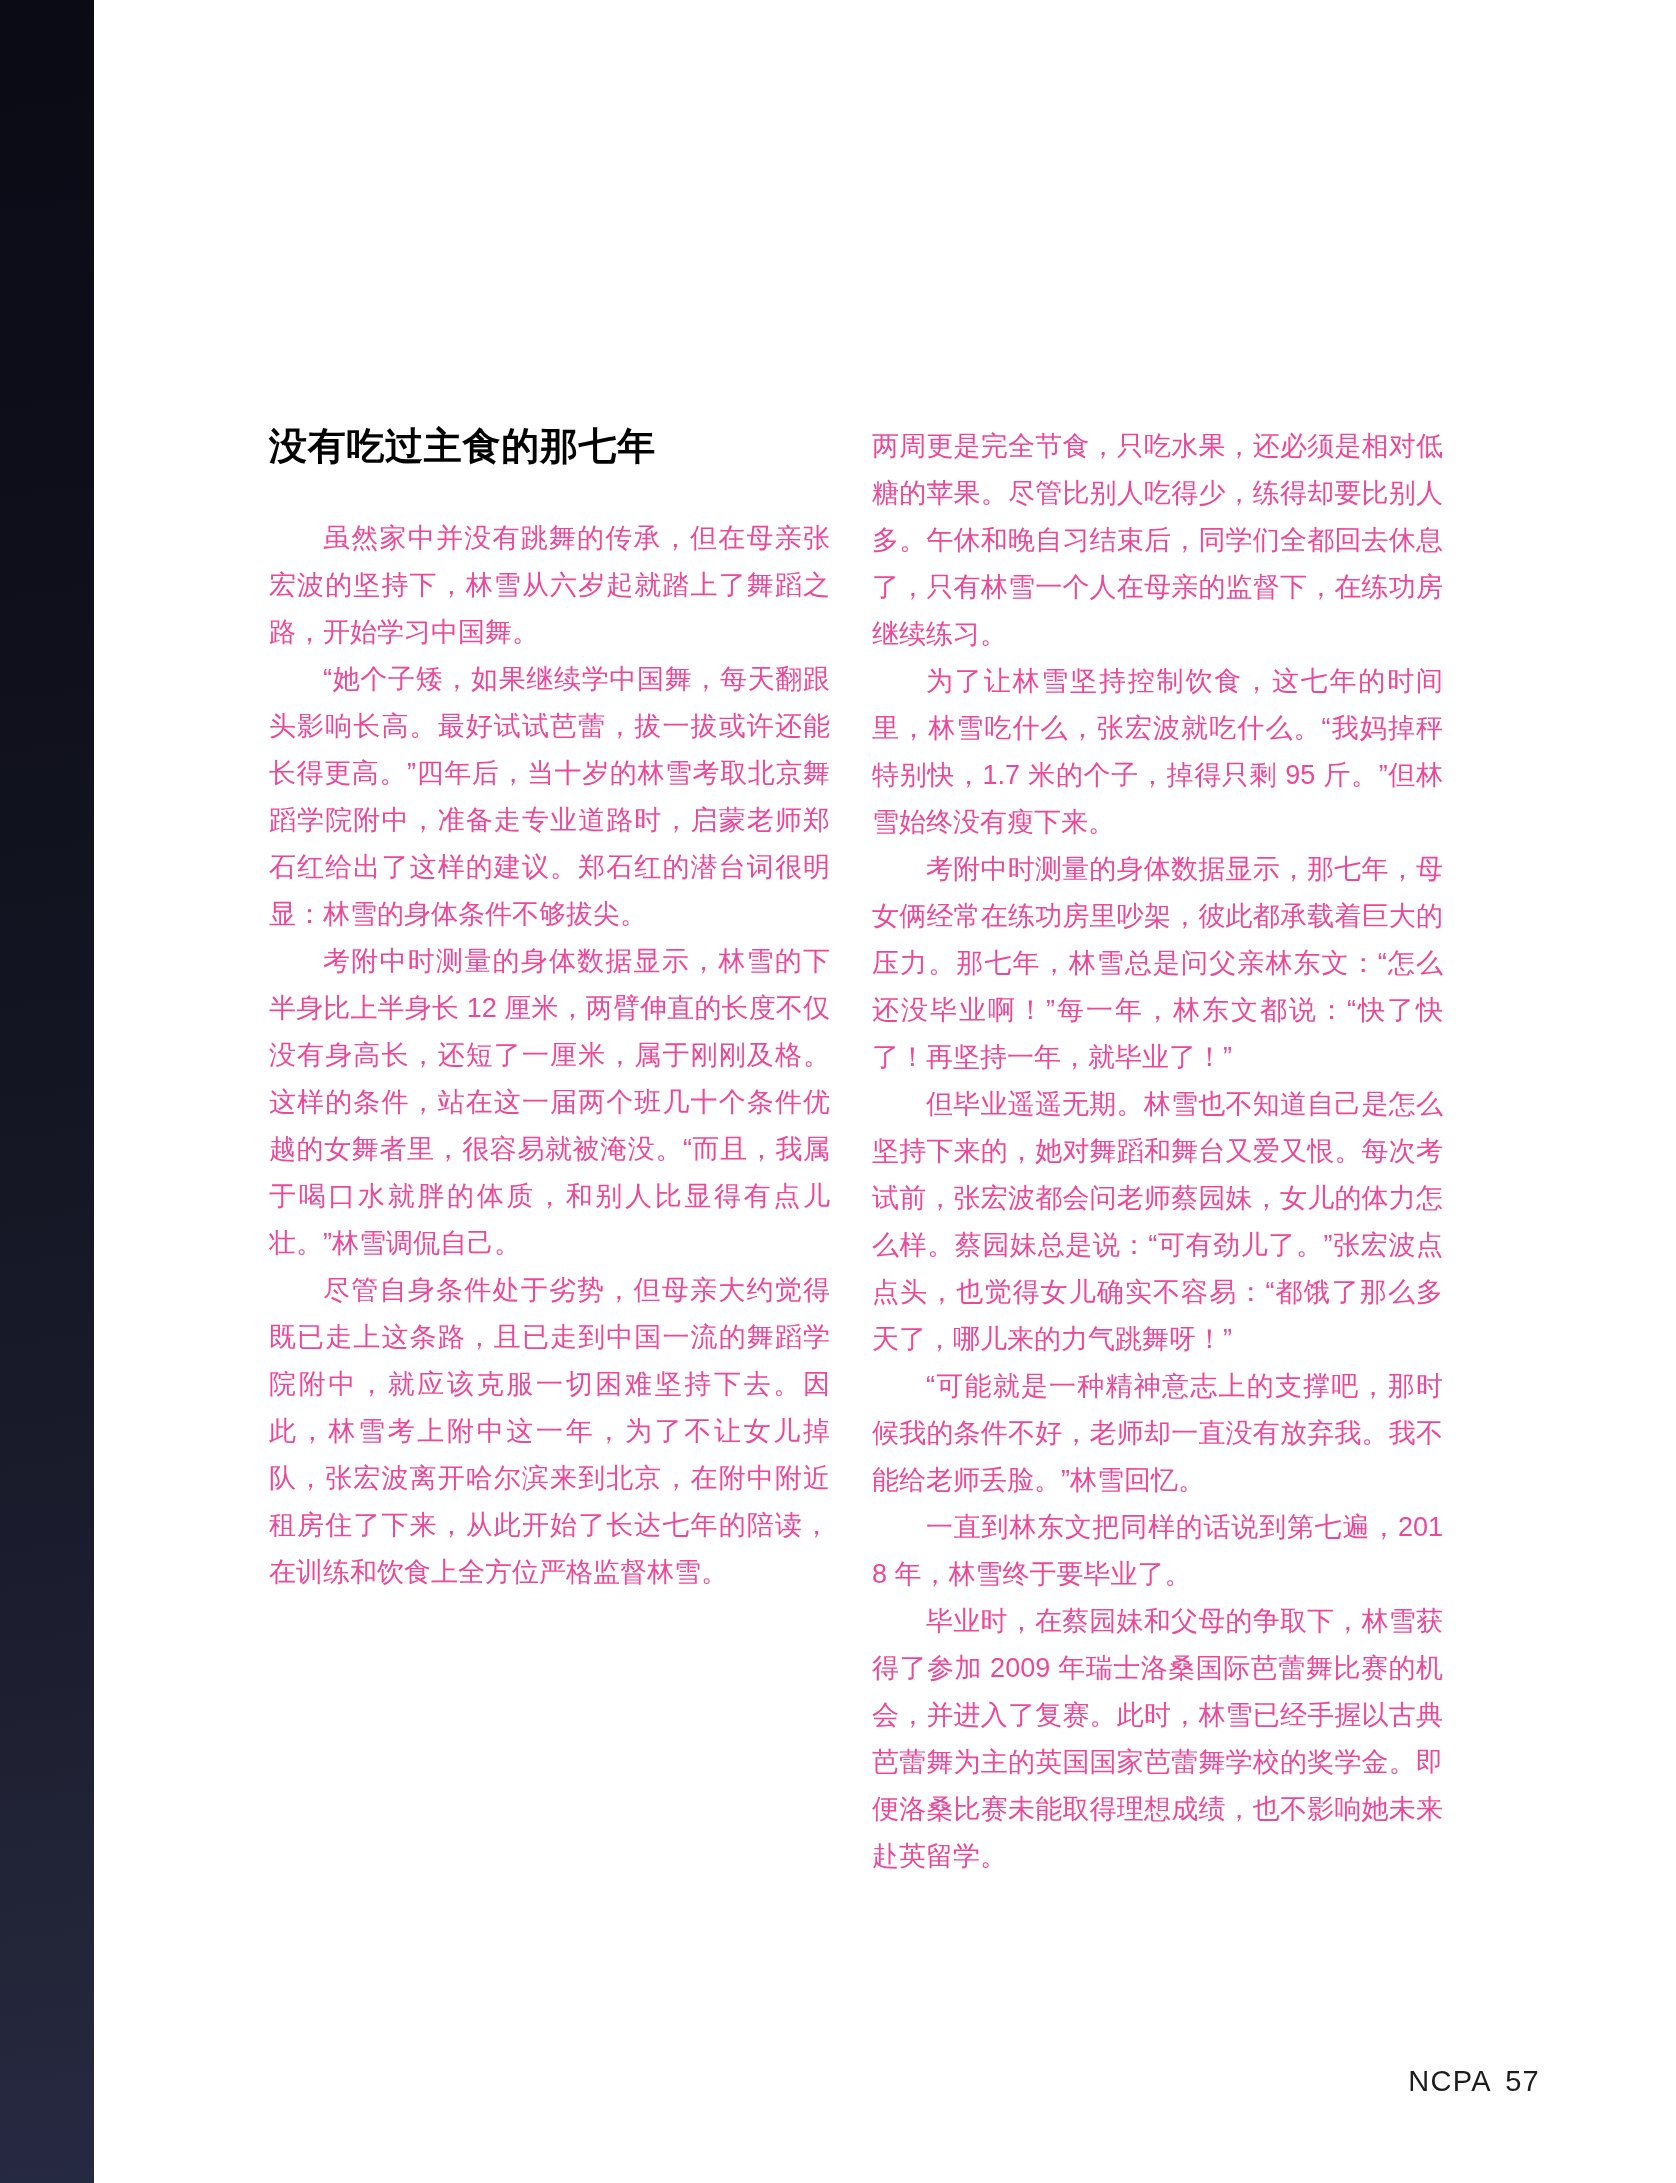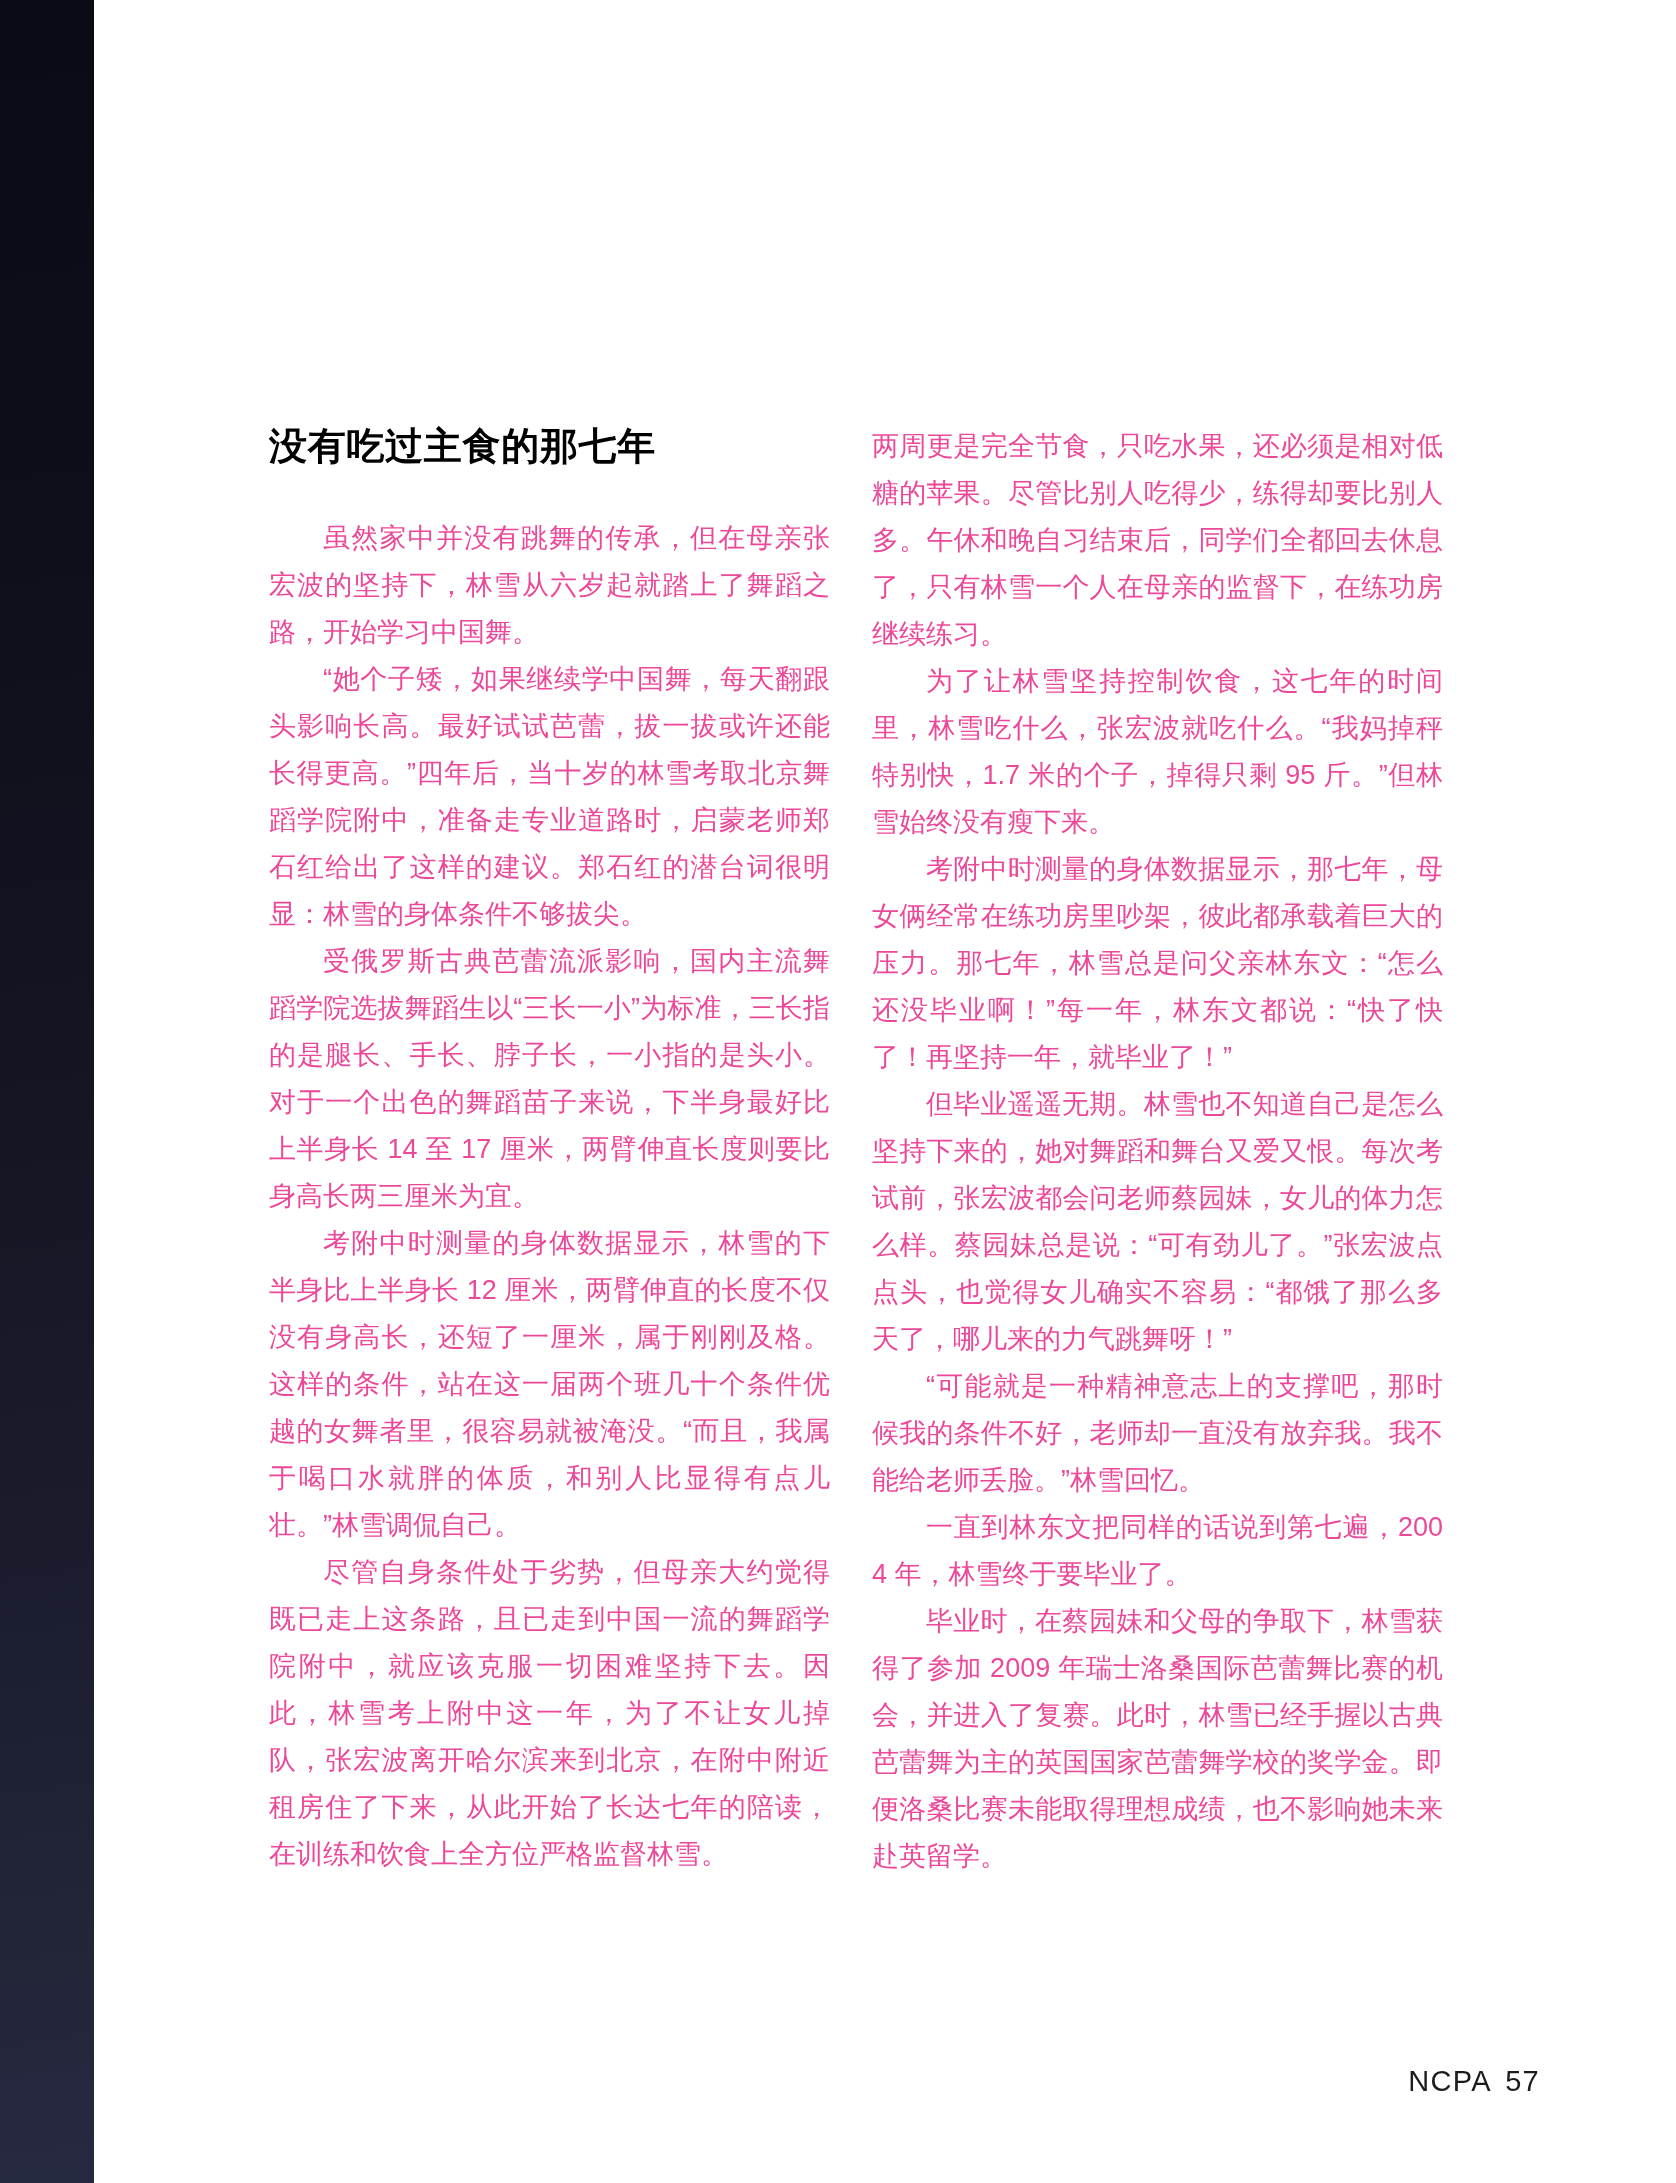--- a/index.html
+++ b/index.html
@@ -83,34 +83,33 @@
 
   <div class="side-strip"></div>
 
   <main class="content">
 
     <section class="column left">
       <h2 class="section-heading">没有吃过主食的那七年</h2>
       <div>
           <p class="body-para">虽然家中并没有跳舞的传承，但在母亲张宏波的坚持下，林雪从六岁起就踏上了舞蹈之路，开始学习中国舞。</p>
           <p class="body-para">“她个子矮，如果继续学中国舞，每天翻跟头影响长高。最好试试芭蕾，拔一拔或许还能长得更高。”四年后，当十岁的林雪考取北京舞蹈学院附中，准备走专业道路时，启蒙老师郑石红给出了这样的建议。郑石红的潜台词很明显：林雪的身体条件不够拔尖。</p>
-          <p class="body-para">受俄罗斯古典芭蕾流派影响，国内主流舞蹈学院选拔舞蹈生以“三长一小”为标准，三长指的是腿长、手长、脖子长，一小指的是头小。对于一个出色的舞蹈苗子来说，下半身最好比上半身长 14 至 17 厘米，两臂伸直长度则要比身高长两三厘米为宜。</p>
           <p class="body-para">考附中时测量的身体数据显示，林雪的下半身比上半身长 12 厘米，两臂伸直的长度不仅没有身高长，还短了一厘米，属于刚刚及格。这样的条件，站在这一届两个班几十个条件优越的女舞者里，很容易就被淹没。“而且，我属于喝口水就胖的体质，和别人比显得有点儿壮。”林雪调侃自己。</p>
           <p class="body-para">尽管自身条件处于劣势，但母亲大约觉得既已走上这条路，且已走到中国一流的舞蹈学院附中，就应该克服一切困难坚持下去。因此，林雪考上附中这一年，为了不让女儿掉队，张宏波离开哈尔滨来到北京，在附中附近租房住了下来，从此开始了长达七年的陪读，在训练和饮食上全方位严格监督林雪。</p>
         </div>
     </section>
 
     <section class="column right">
       <div>
           <p class="body-para no-indent">两周更是完全节食，只吃水果，还必须是相对低糖的苹果。尽管比别人吃得少，练得却要比别人多。午休和晚自习结束后，同学们全都回去休息了，只有林雪一个人在母亲的监督下，在练功房继续练习。</p>
           <p class="body-para">为了让林雪坚持控制饮食，这七年的时间里，林雪吃什么，张宏波就吃什么。“我妈掉秤特别快，1.7 米的个子，掉得只剩 95 斤。”但林雪始终没有瘦下来。</p>
           <p class="body-para">考附中时测量的身体数据显示，那七年，母女俩经常在练功房里吵架，彼此都承载着巨大的压力。那七年，林雪总是问父亲林东文：“怎么还没毕业啊！”每一年，林东文都说：“快了快了！再坚持一年，就毕业了！”</p>
           <p class="body-para">但毕业遥遥无期。林雪也不知道自己是怎么坚持下来的，她对舞蹈和舞台又爱又恨。每次考试前，张宏波都会问老师蔡园妹，女儿的体力怎么样。蔡园妹总是说：“可有劲儿了。”张宏波点点头，也觉得女儿确实不容易：“都饿了那么多天了，哪儿来的力气跳舞呀！”</p>
           <p class="body-para">“可能就是一种精神意志上的支撑吧，那时候我的条件不好，老师却一直没有放弃我。我不能给老师丢脸。”林雪回忆。</p>
-          <p class="body-para">一直到林东文把同样的话说到第七遍，2004 年，林雪终于要毕业了。</p>
+          <p class="body-para">一直到林东文把同样的话说到第七遍，2018 年，林雪终于要毕业了。</p>
         </div>
       <div>
           <p class="body-para">毕业时，在蔡园妹和父母的争取下，林雪获得了参加 2009 年瑞士洛桑国际芭蕾舞比赛的机会，并进入了复赛。此时，林雪已经手握以古典芭蕾舞为主的英国国家芭蕾舞学校的奖学金。即便洛桑比赛未能取得理想成绩，也不影响她未来赴英留学。</p>
         </div>
     </section>
 
   </main>
 
   <footer class="page-footer">
     <span class="brand">NCPA</span><span class="page-number">57</span>

